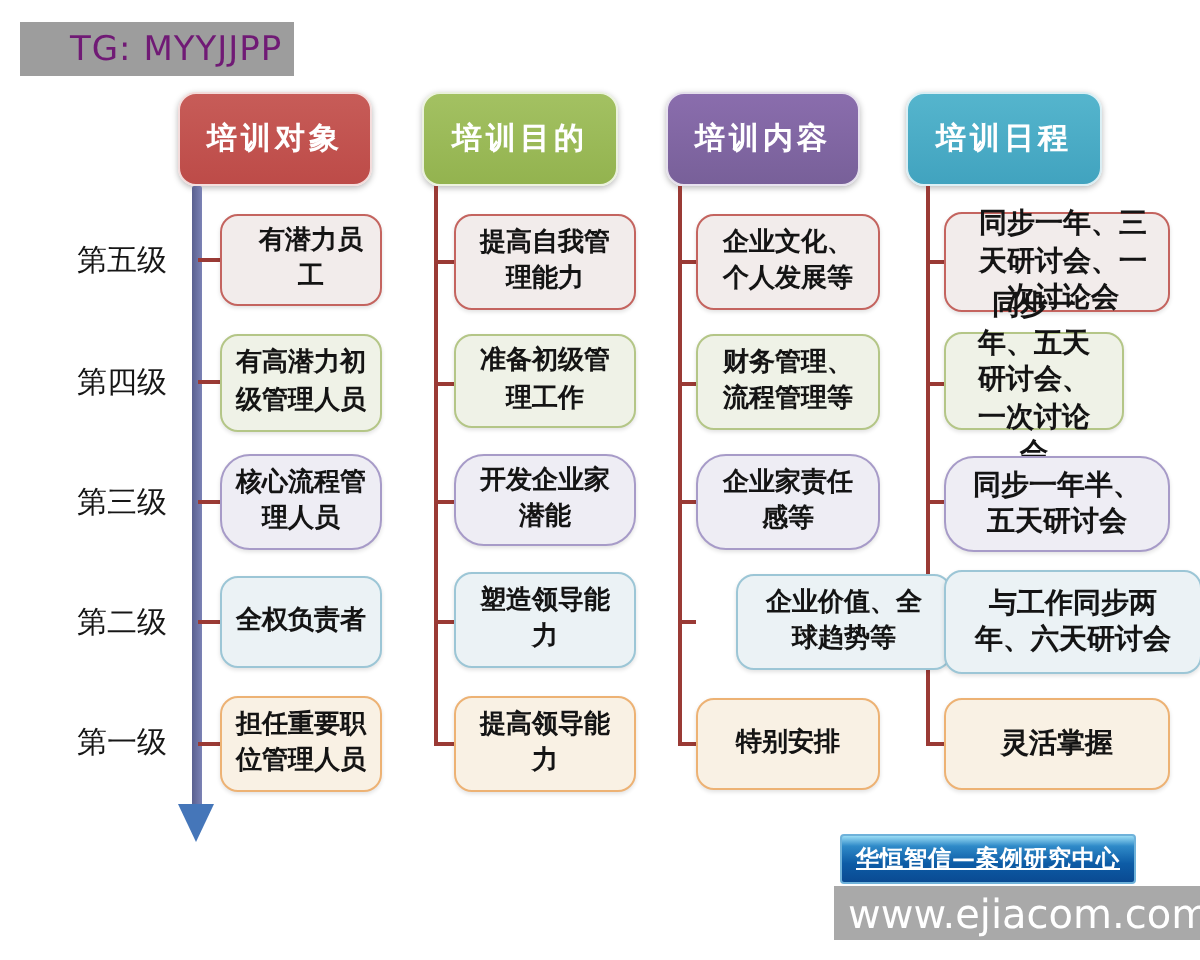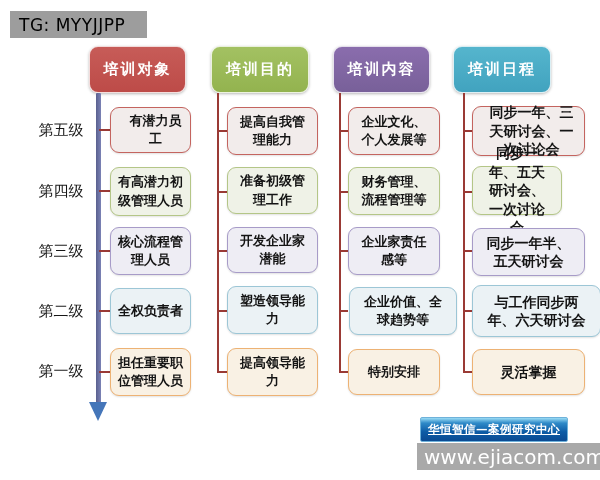--- a/index.html
+++ b/index.html
@@ -3,21 +3,21 @@
 <meta charset="utf-8">
 <style>
   html,body{margin:0;padding:0;background:#fff;}
   #stage{
     position:relative;width:600px;height:480px;background:#ffffff;overflow:hidden;
     font-family:"DejaVu Sans","Liberation Sans",sans-serif;
   }
   
   .tag{
     position:absolute;left:10px;top:11px;width:137px;height:27px;background:#9d9d9d;
-    color:#000000;font-size:17px;display:flex;align-items:center;padding-left:9px;box-sizing:border-box;
+    color:#701a75;font-size:17px;display:flex;align-items:center;padding-left:25px;box-sizing:border-box;
     letter-spacing:.5px;
   }
   
   .hdr{
     position:absolute;top:46px;height:47px;border-radius:9px;color:#fff;font-weight:bold;
     font-size:15px;letter-spacing:2px;display:flex;align-items:center;justify-content:center;
     border:1px solid rgba(255,255,255,.8);box-shadow:0 1px 3px rgba(0,0,0,.28);box-sizing:border-box;
   }
   .hdr1{left:89px;width:97px;background:linear-gradient(180deg,#c75c58,#bd4b48);}
   .hdr2{left:211px;width:98px;background:linear-gradient(180deg,#a3c162,#93b34f);}
@@ -47,21 +47,21 @@
   .box{
     position:absolute;border-radius:9px;border:1.5px solid;box-sizing:border-box;
     display:flex;align-items:center;justify-content:center;text-align:center;
     font-size:13px;line-height:1.4;color:#141414;font-weight:600;
     padding:1px 6px;box-shadow:0 1px 2px rgba(0,0,0,.12);
   }
   .c2 .box,.c3 .box{padding:14px 8px;}
   .c4b{font-size:14px;padding:1px 10px;line-height:1.32;}
   .rowA{border-color:#c4645f;background:#f2eceb;padding-left:16px;}
   .rowB{border-color:#b4c687;background:#eff2e7;}
-  .rowC{border-color:#a79bc8;background:#eeedf4;}
+  .rowC{border-color:#a79bc8;background:#eeedf4;border-radius:15px;}
   .rowD{border-color:#9cc6d6;background:#ebf2f5;}
   .rowE{border-color:#edb274;background:#f9f1e4;}
   
   .brand{
     position:absolute;left:420px;top:417px;width:148px;height:25px;border-radius:2px;
     background:linear-gradient(180deg,#9adcf5 0%,#2f8ac8 22%,#0d5ca6 60%,#0a4a92 100%);
     border:1px solid #6fb2da;color:#fff;font-size:11.5px;font-weight:bold;
     font-family:"DejaVu Serif","Liberation Serif",serif;
     display:flex;align-items:center;justify-content:center;letter-spacing:.5px;box-sizing:border-box;text-decoration:underline;
   }
@@ -133,21 +133,21 @@
     <div class="box rowB" style="left:227px;top:167px;width:91px;height:47px">准备初级管理工作</div>
     <div class="box rowC" style="left:227px;top:227px;width:91px;height:46px">开发企业家潜能</div>
     <div class="box rowD" style="left:227px;top:286px;width:91px;height:48px">塑造领导能力</div>
     <div class="box rowE" style="left:227px;top:348px;width:91px;height:48px">提高领导能力</div>
   </div>
 
   <div class="c3">
     <div class="box rowA" style="left:348px;top:107px;width:92px;height:48px">企业文化、个人发展等</div>
     <div class="box rowB" style="left:348px;top:167px;width:92px;height:48px">财务管理、流程管理等</div>
     <div class="box rowC" style="left:348px;top:227px;width:92px;height:48px">企业家责任感等</div>
-    <div class="box rowD" style="left:349px;top:287px;width:108px;height:48px">企业价值、全球趋势等</div>
+    <div class="box rowD" style="left:368px;top:287px;width:108px;height:48px">企业价值、全球趋势等</div>
     <div class="box rowE" style="left:348px;top:349px;width:92px;height:46px">特别安排</div>
   </div>
 
   <div class="c4">
     <div class="box rowA c4b" style="left:472px;top:106px;width:113px;height:50px">同步一年、三天研讨会、一次讨论会</div>
     <div class="box rowB c4b" style="left:472px;top:166px;width:90px;height:49px">同步一年、五天研讨会、一次讨论会</div>
     <div class="box rowC c4b" style="left:472px;top:228px;width:113px;height:48px">同步一年半、五天研讨会</div>
     <div class="box rowD c4b" style="left:472px;top:285px;width:129px;height:52px">与工作同步两年、六天研讨会</div>
     <div class="box rowE c4b" style="left:472px;top:349px;width:113px;height:46px">灵活掌握</div>
   </div>

